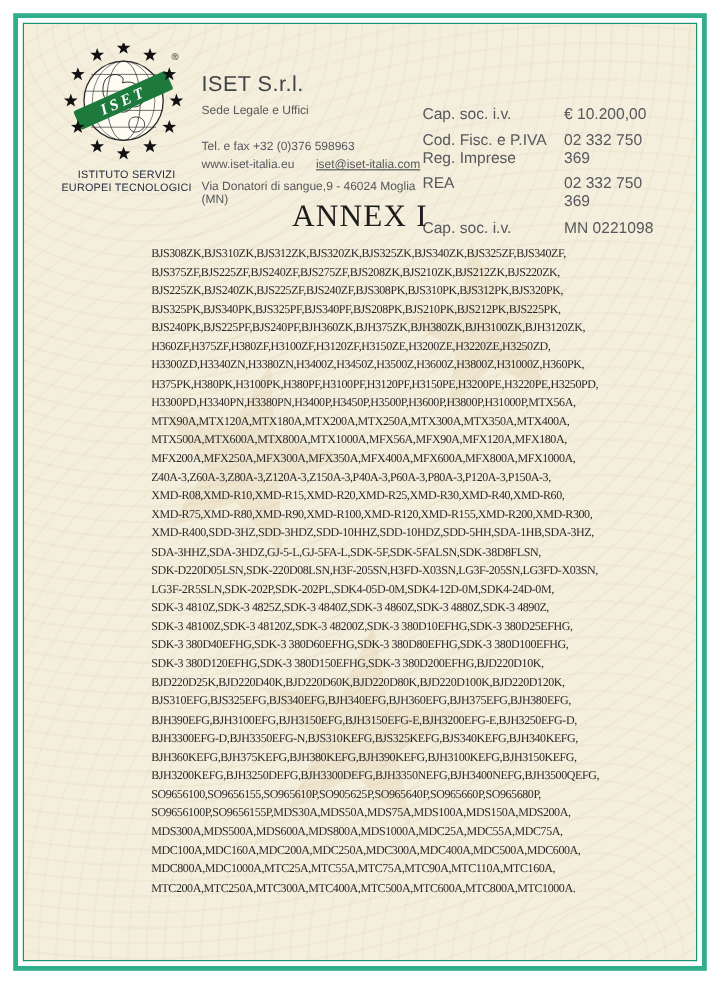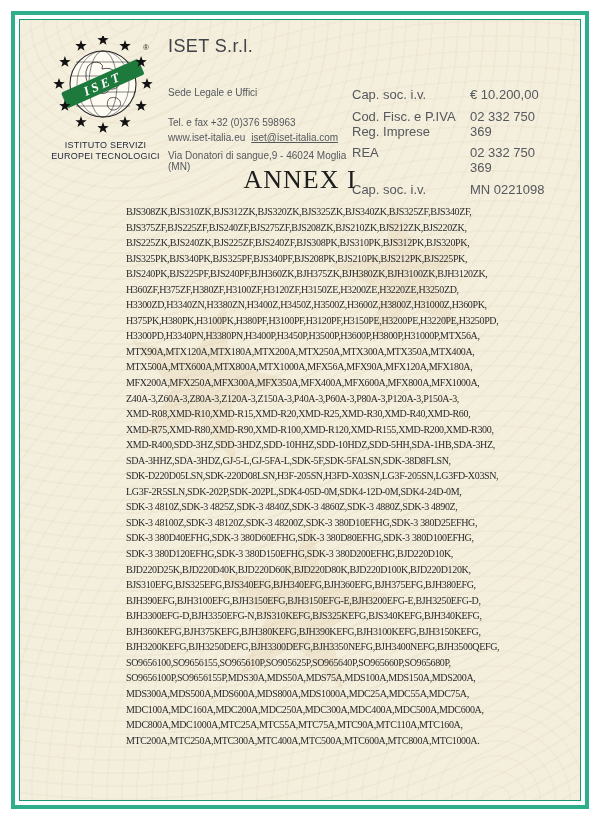--- a/index.html
+++ b/index.html
@@ -24,24 +24,24 @@
   .wm1{left:120px;top:300px;width:170px;height:170px;transform:rotate(14deg);}
   .wm2{left:330px;top:200px;width:150px;height:150px;transform:rotate(-10deg);}
   .wm3{left:210px;top:520px;width:180px;height:180px;transform:rotate(7deg);}
 
   
   .logo-wrap{position:absolute;left:50px;top:36px;width:110px;height:104px;}
   .org-name{
     position:absolute;left:28px;top:140px;width:155px;text-align:center;
     font-size:9px;font-weight:normal;letter-spacing:0.2px;color:#232b3a;line-height:11px;
   }
-  .company-name{position:absolute;left:168px;top:36px;font-size:18px;color:#3f4246;letter-spacing:0.4px;}
+  .company-name{position:absolute;left:168px;top:60px;font-size:18px;color:#3f4246;letter-spacing:0.4px;}
   .addr{position:absolute;left:168px;width:190px;font-size:10px;color:#55585c;}
   .addr.a1{top:87px;} .addr.a2{top:102px;margin-top:48px;} .addr.a3{top:117px;} .addr.a4{top:132px;}
-  .email{text-decoration:underline;margin-left:6px;color:#55585c;}
+  .email{text-decoration:underline;margin-left:18px;color:#55585c;}
   .registry{position:absolute;left:352px;top:87px;width:210px;font-size:13px;color:#55585c;}
   .reg-row{display:flex;margin-bottom:6.5px;}
   .reg-label{width:118px;}
   .reg-value{width:90px;}
 
   
   .doc-title{
     position:absolute;left:0;top:165px;width:100%;text-align:center;
     font-family:"Liberation Serif",serif;font-size:26px;letter-spacing:1px;color:#1d1d1d;
   }

